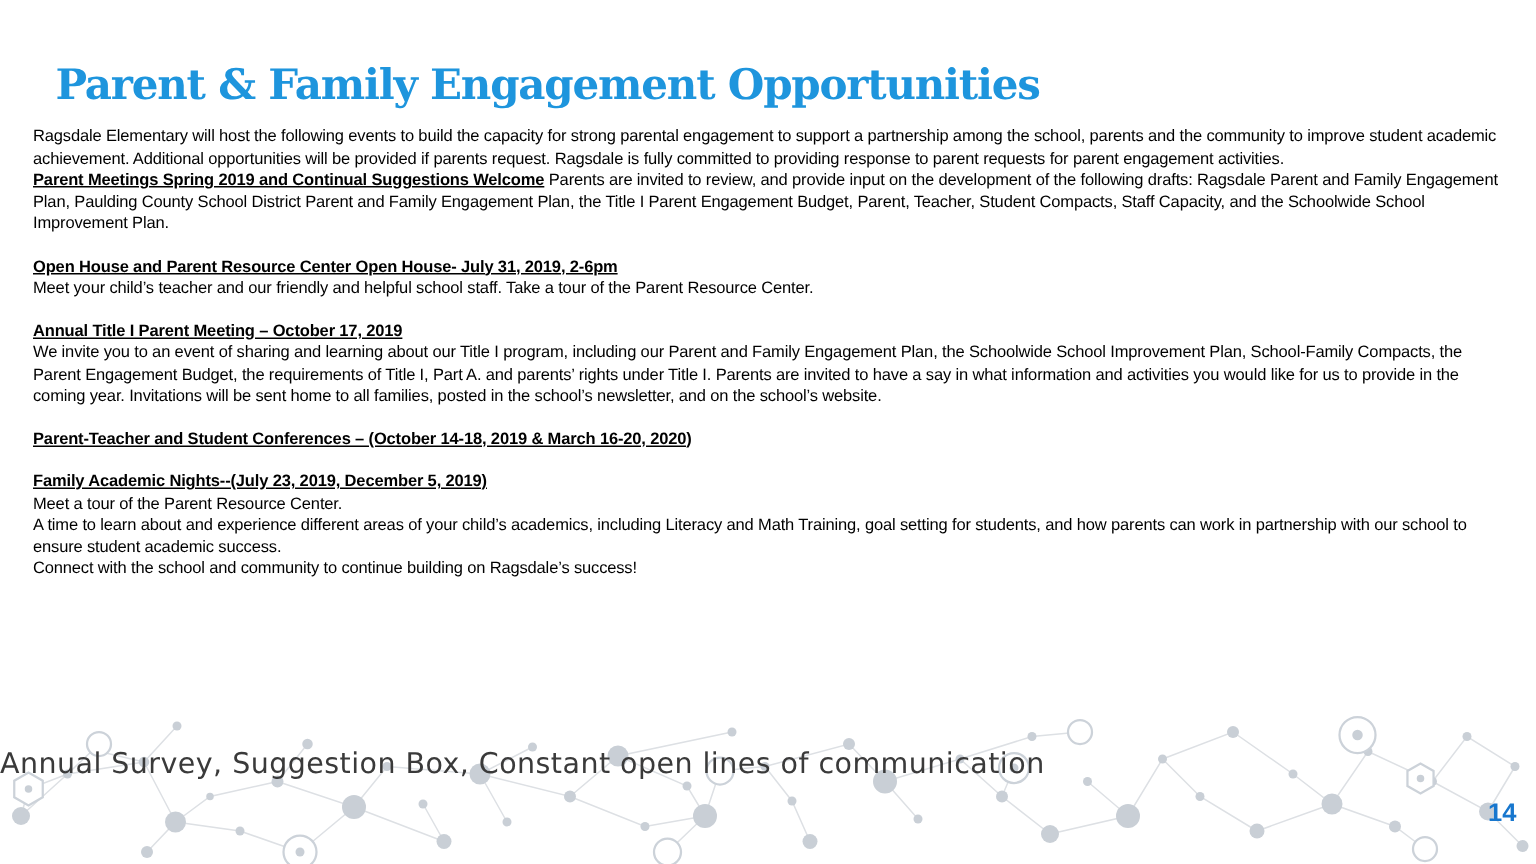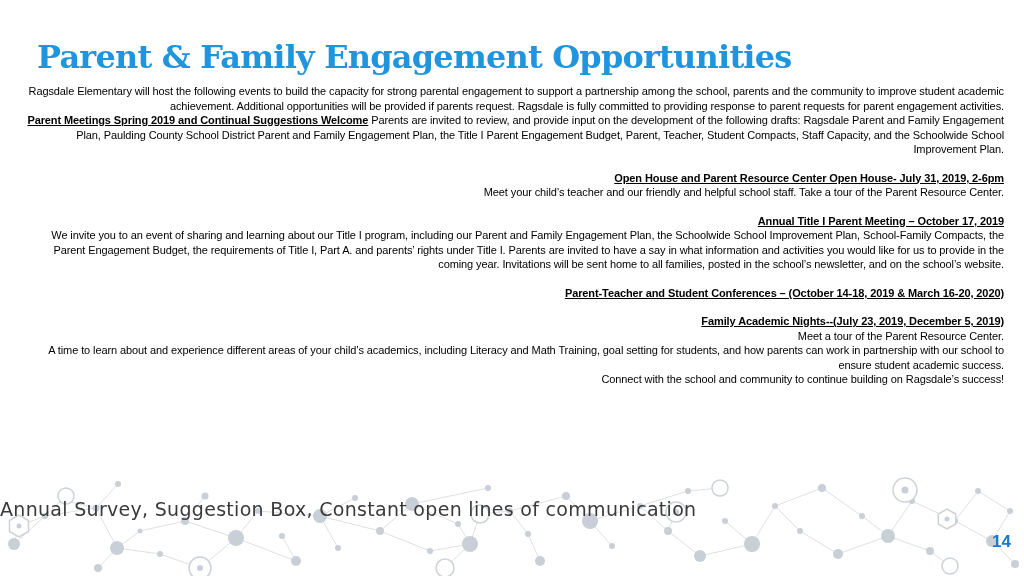--- a/index.html
+++ b/index.html
@@ -5,26 +5,26 @@
   html,body{margin:0;padding:0;}
   body{
     width:1024px;height:576px;overflow:hidden;position:relative;
     background:#ffffff;
     font-family:"Liberation Sans", sans-serif;
   }
   .slide{position:absolute;inset:0;}
   .title{
     position:absolute;left:37px;top:40px;margin:0;
     font-family:"DejaVu Serif", serif;
-    font-weight:700;font-size:32px;line-height:34px;
+    font-weight:700;font-size:28px;line-height:34px;
     letter-spacing:-0.8px;color:#1E95DD;white-space:nowrap;
   }
   .content{
     position:absolute;left:22px;top:84px;width:982px;
-    font-size:11px;line-height:14.5px;letter-spacing:-0.1px;color:#000000;text-align:right;
+    font-size:11px;line-height:14.5px;letter-spacing:-0.1px;color:#000000;
   }
   .content p{margin:0;}
   .section{margin-top:14px;}
   .h{font-weight:bold;text-decoration:underline;}
   .closing{
     position:absolute;left:0;right:0;top:498px;margin:0;
     font-family:"DejaVu Sans", sans-serif;
     font-size:19px;letter-spacing:0.3px;color:#3A3A3A;
   }
   .pagenum{

